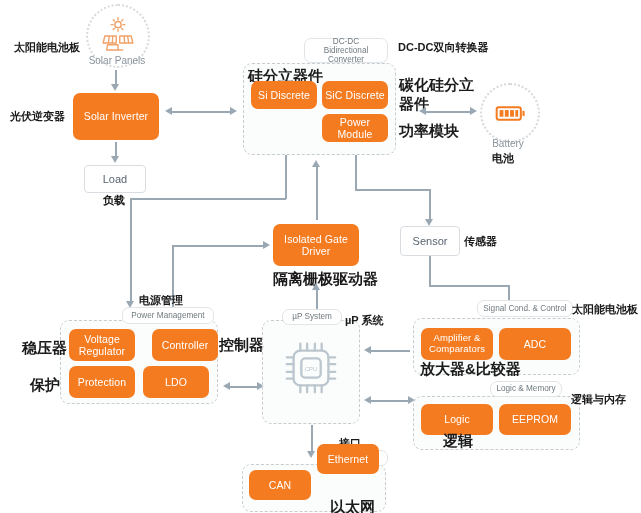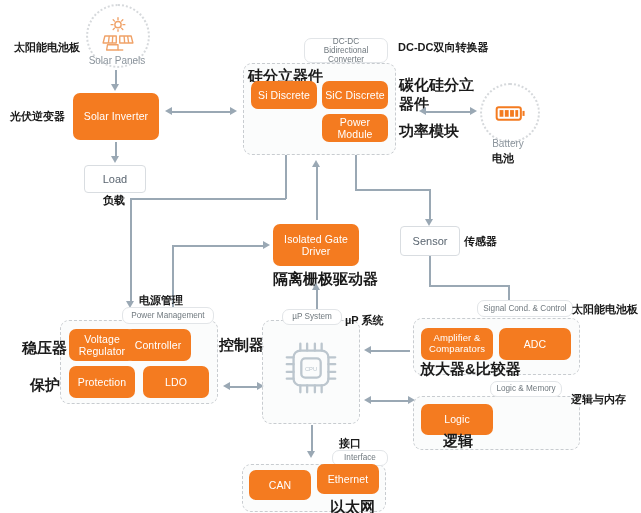--- a/index.html
+++ b/index.html
@@ -176,21 +176,21 @@
   <div class="ln lnv" style="left:508px;top:285px;height:18px;"></div>
   <div class="arw down" style="left:504px;top:301px;"></div>
 
   <div class="group" style="left:60px;top:320px;width:158px;height:84px;"></div>
   <div class="grouptag" style="left:122px;top:307px;width:92px;height:17px;">Power Management</div>
   <div class="cn" style="left:139px;top:294px;">电源管理</div>
 
   <div class="node chip" style="left:69px;top:329px;width:66px;height:32px;">
     <span>Voltage Regulator</span>
   </div>
-  <div class="node chip" style="left:125px;top:329px;width:66px;height:32px;">
+  <div class="node chip" style="left:152px;top:329px;width:66px;height:32px;">
     <span>Controller</span>
   </div>
   <div class="node chip" style="left:69px;top:366px;width:66px;height:32px;">
     <span>Protection</span>
   </div>
   <div class="node chip" style="left:143px;top:366px;width:66px;height:32px;">
     <span>LDO</span>
   </div>
 
   <div class="cn sm" style="left:22px;top:339px;">稳压器</div>
@@ -241,27 +241,30 @@
   </div>
   <div class="cn sm" style="left:420px;top:360px;">放大器&amp;比较器</div>
 
   <div class="group" style="left:413px;top:396px;width:167px;height:54px;"></div>
   <div class="grouptag" style="left:490px;top:381px;width:72px;height:16px;">Logic &amp; Memory</div>
   <div class="cn" style="left:571px;top:381px;margin-top:12px;">逻辑与内存</div>
 
   <div class="node chip" style="left:421px;top:404px;width:72px;height:31px;">
     <span>Logic</span>
   </div>
+  <div class="node chip" style="left:499px;top:404px;width:72px;height:31px;">
+    <span>EEPROM</span>
+  </div>
   <div class="cn sm" style="left:443px;top:434px;font-family:Liberation Mono, monospace;">逻辑</div>
 
   <div class="group" style="left:242px;top:464px;width:144px;height:48px;"></div>
   <div class="grouptag" style="left:332px;top:450px;width:56px;height:16px;">Interface</div>
   <div class="cn" style="left:339px;top:437px;">接口</div>
 
   <div class="node chip" style="left:249px;top:470px;width:62px;height:30px;">
     <span>CAN</span>
   </div>
-  <div class="node chip" style="left:317px;top:464px;width:62px;height:30px;">
+  <div class="node chip" style="left:317px;top:444px;width:62px;height:30px;">
     <span>Ethernet</span>
   </div>
   <div class="cn sm" style="left:330px;top:498px;">以太网</div>
 
 </div>
 
 </body></html>

